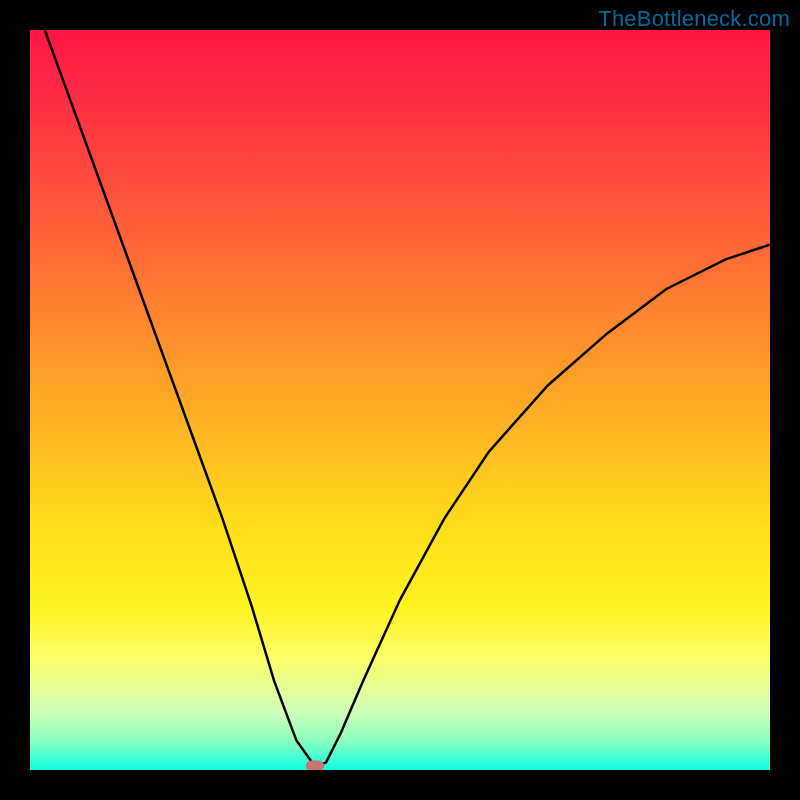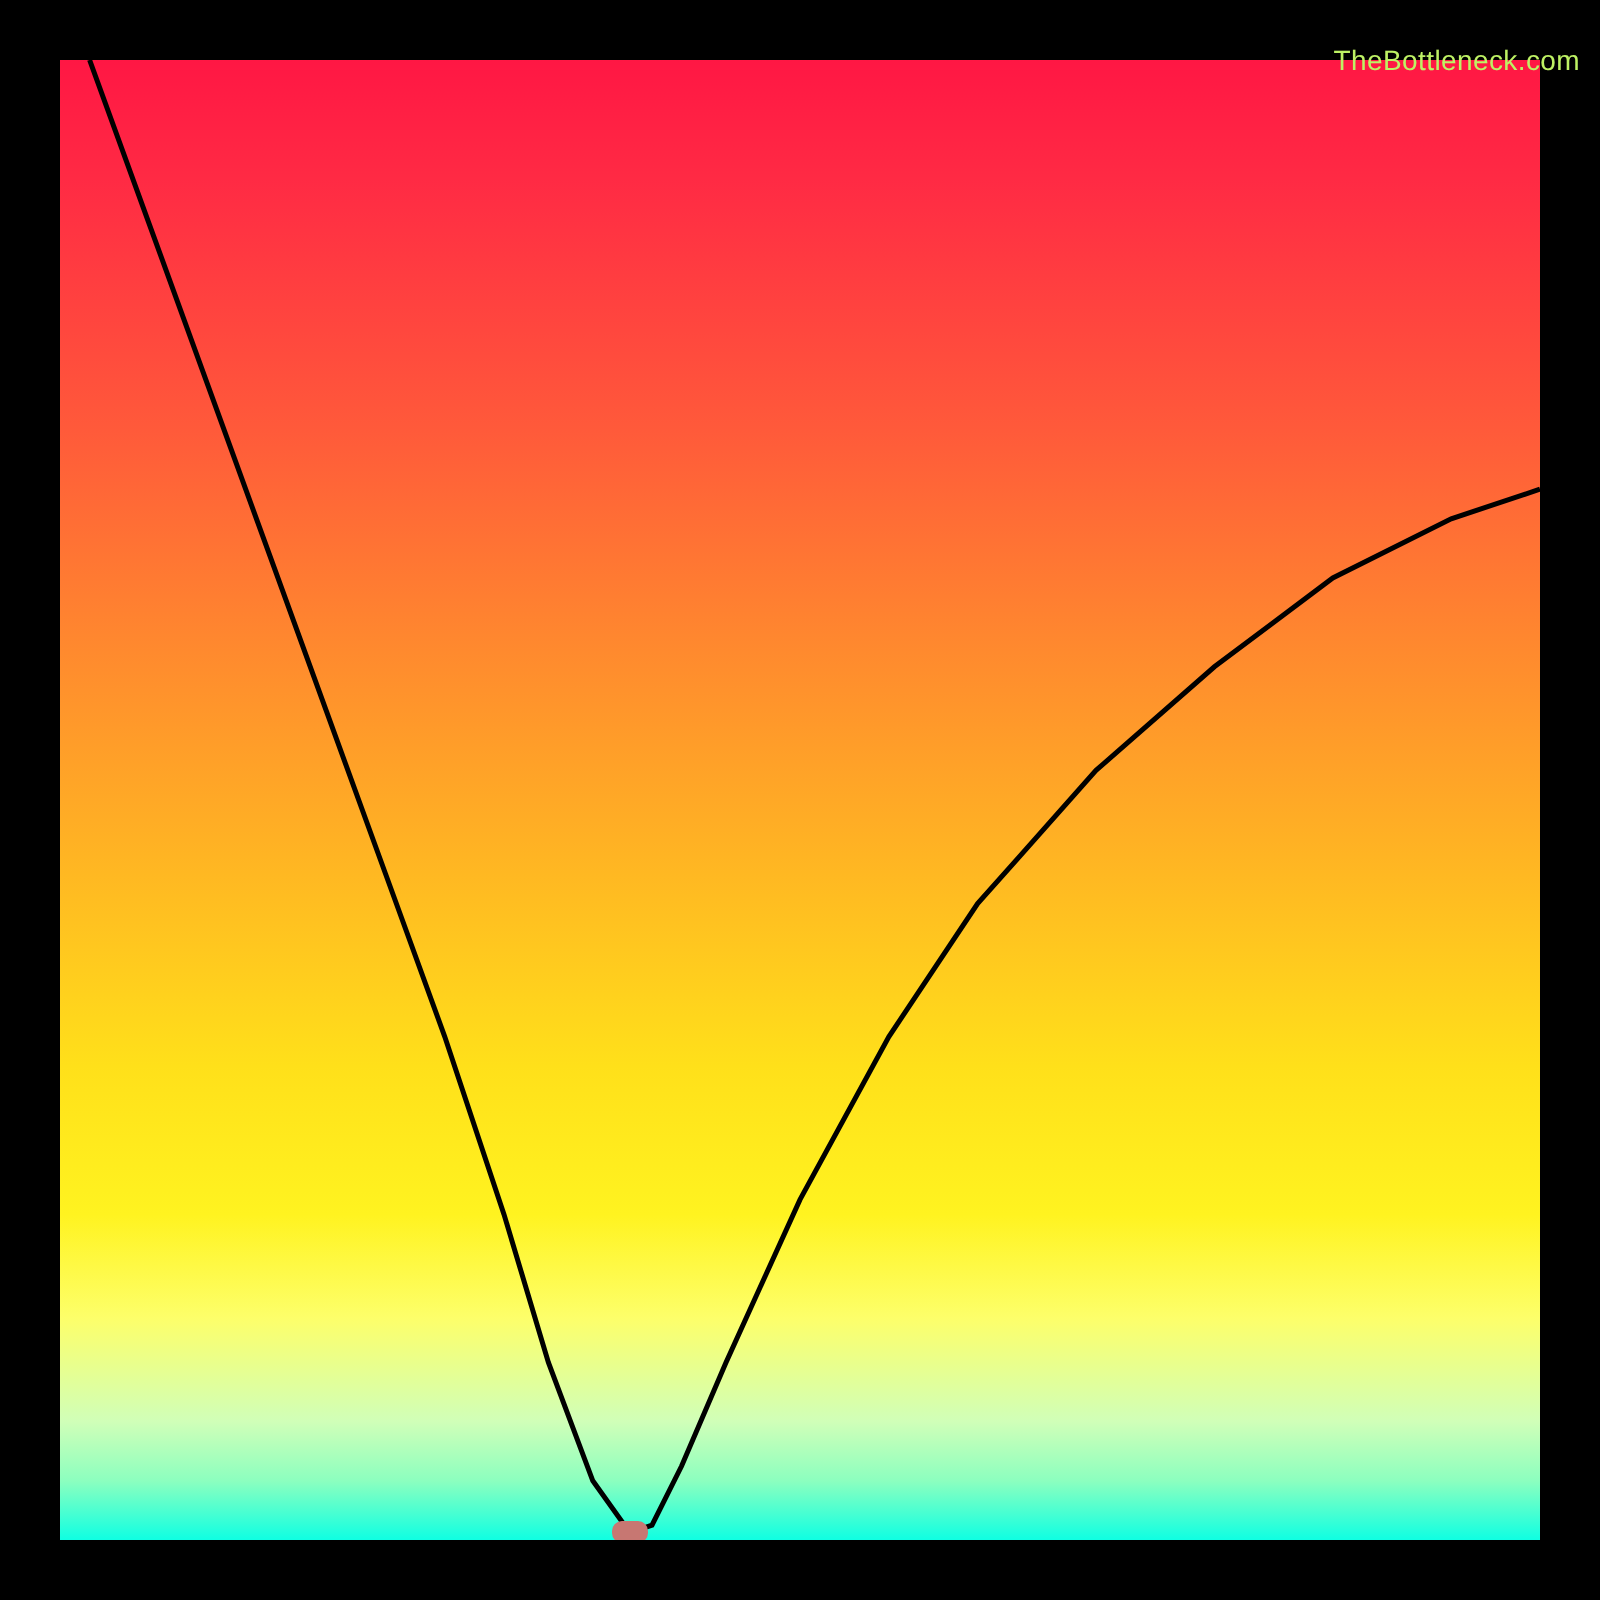--- a/index.html
+++ b/index.html
@@ -8,26 +8,25 @@
     height: 800px;
     background: #000;
     position: relative;
     font-family: Arial, sans-serif;
     overflow: hidden;
   }
   .watermark {
     position: absolute;
     top: 6px;
     right: 10px;
-    color: #bef264;
-    font-size: 14px;
+    color: #0369a1;
+    font-size: 22px;
     font-weight: normal;
     z-index: 5;
     letter-spacing: 0.2px;
-    margin-top: 16px;
   }
   .plot-area {
     position: absolute;
     left: 30px;
     top: 30px;
     width: 740px;
     height: 740px;
     overflow: hidden;
   }
   .gradient {

